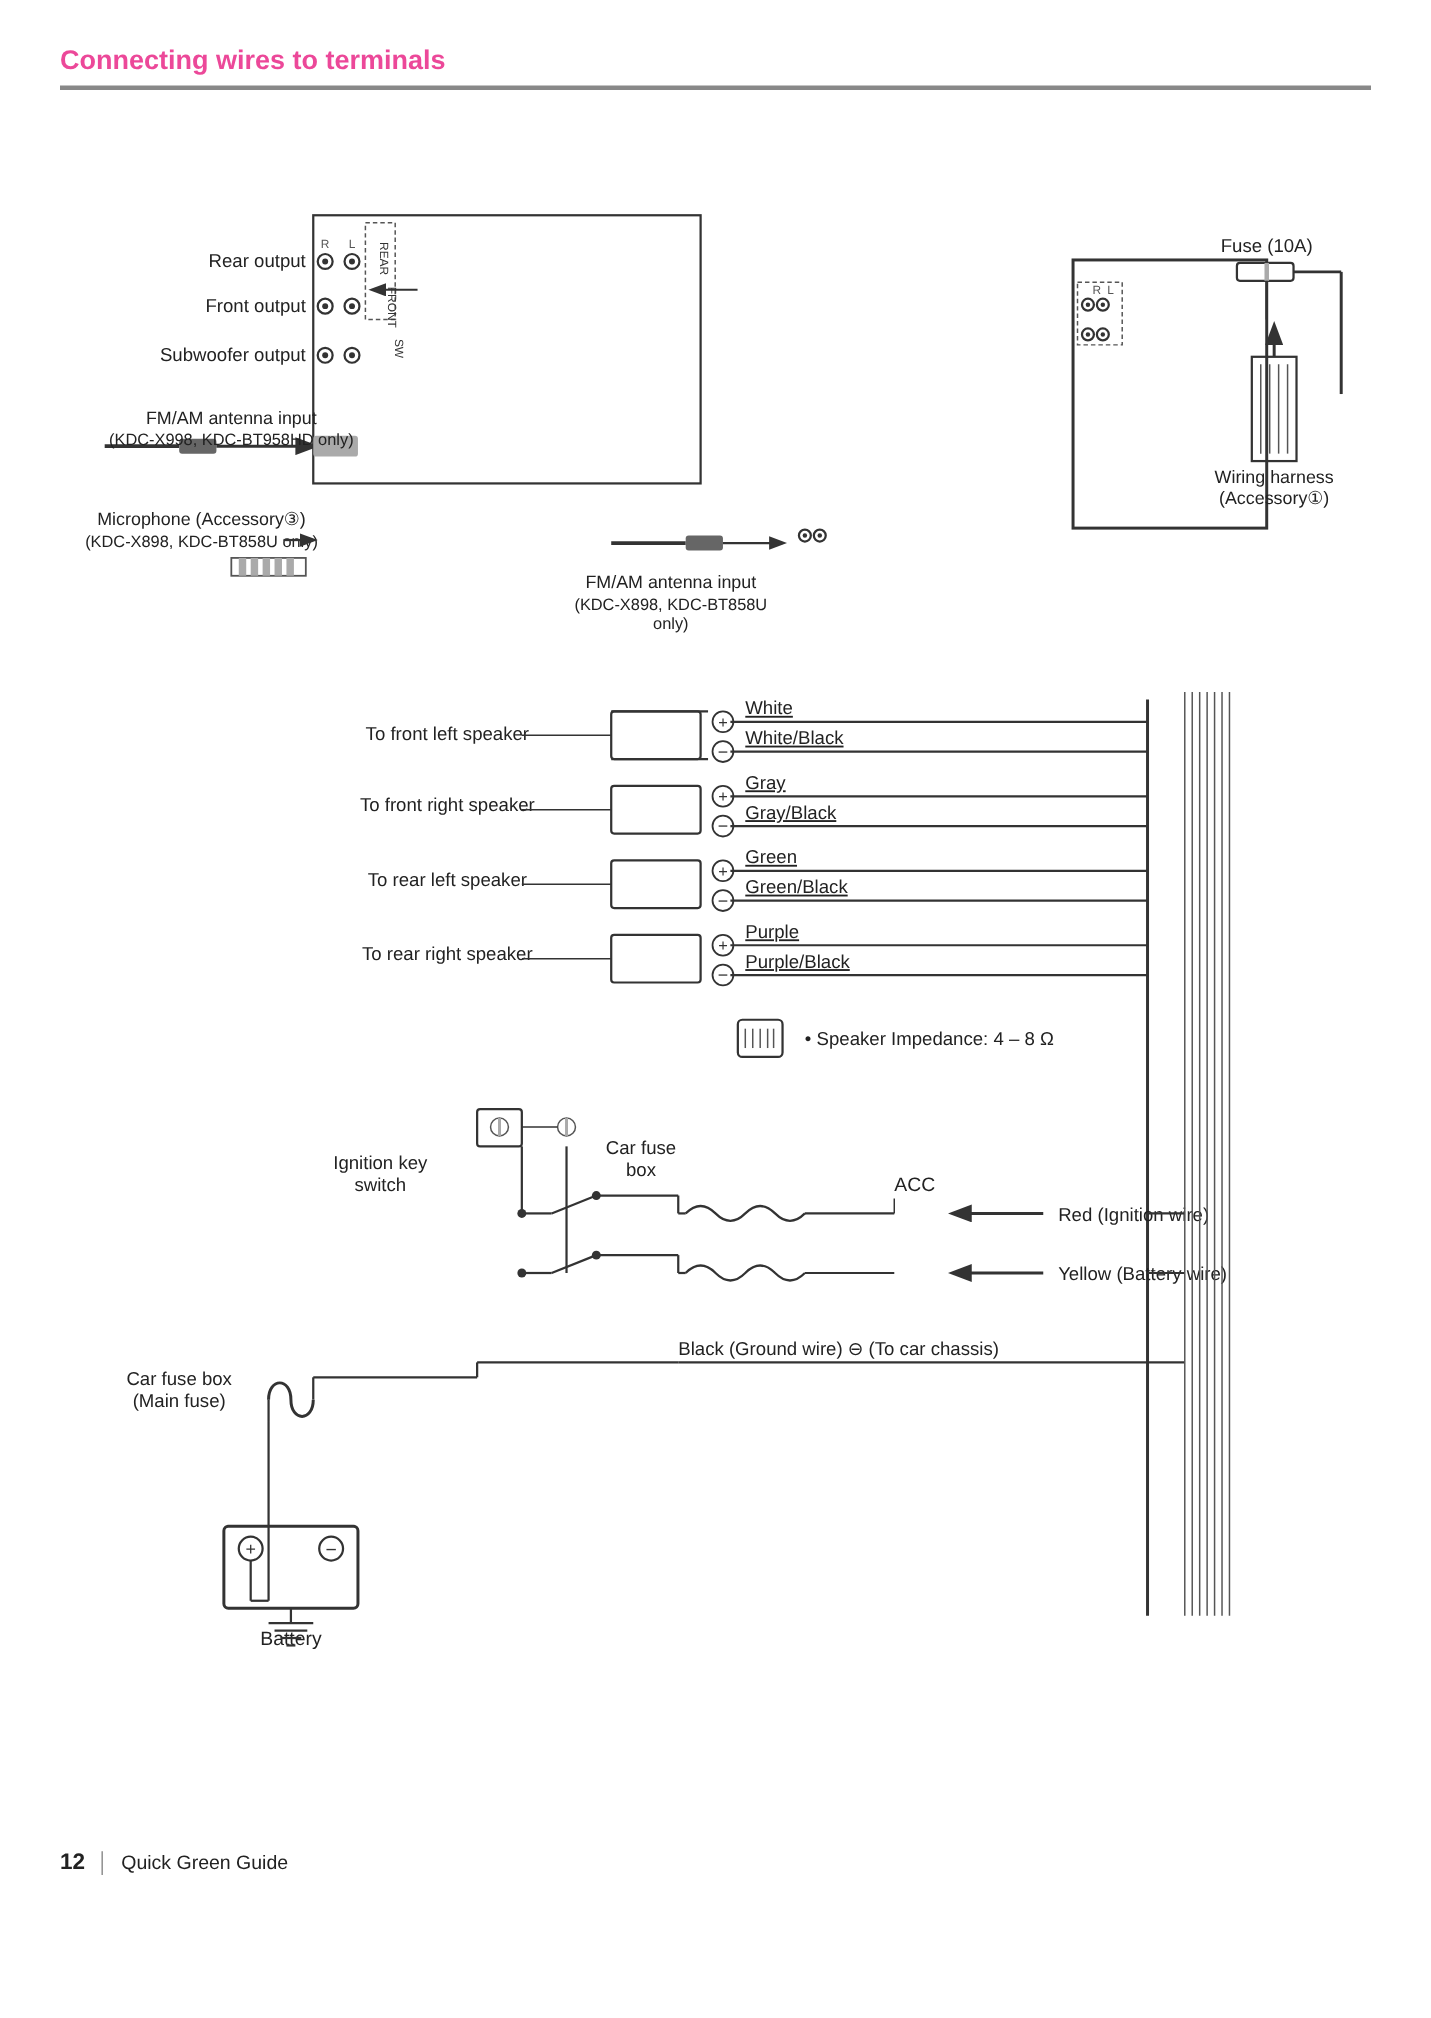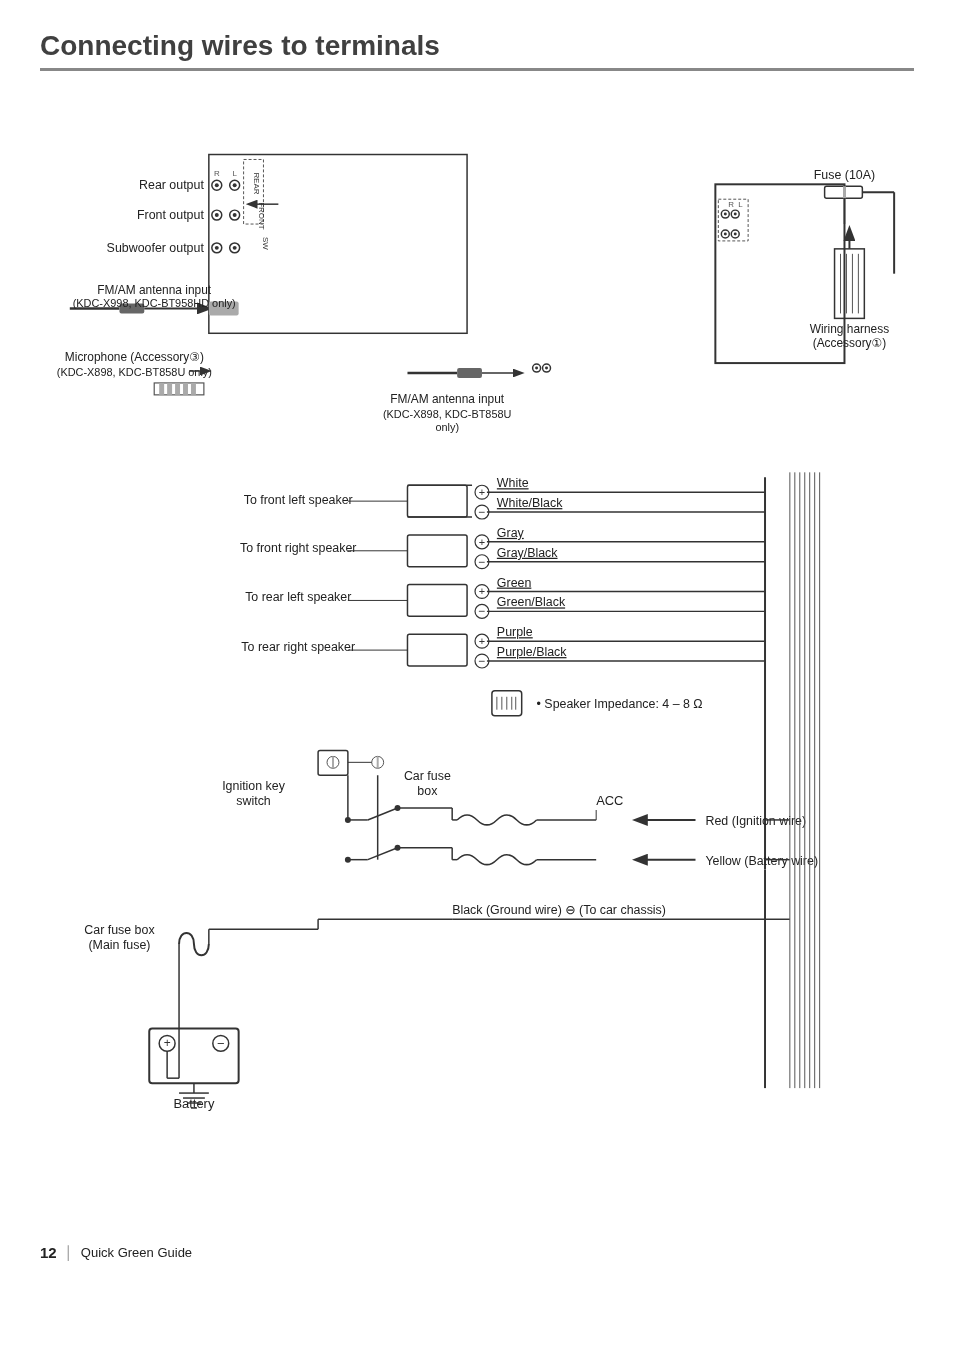--- a/index.html
+++ b/index.html
@@ -12,23 +12,23 @@
       color: #222;
       position: relative;
     }
 
     .page {
       padding: 30px 40px 30px 40px;
       position: relative;
     }
 
     .page-title {
-      font-size: 28px;
+      font-size: 18px;
       font-weight: 900;
-      color: #404040;
+      color: #ec4899;
       border-bottom: 3px solid #888;
       padding-bottom: 6px;
       margin-bottom: 20px;
       display: block;
     }
 
     .diagram-area {
       position: relative;
       width: 100%;
       height: 1150px;

